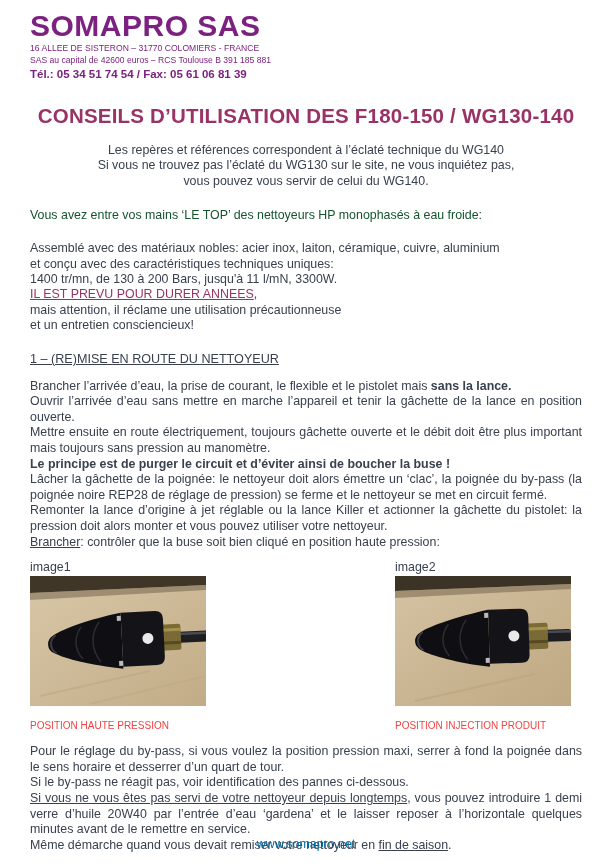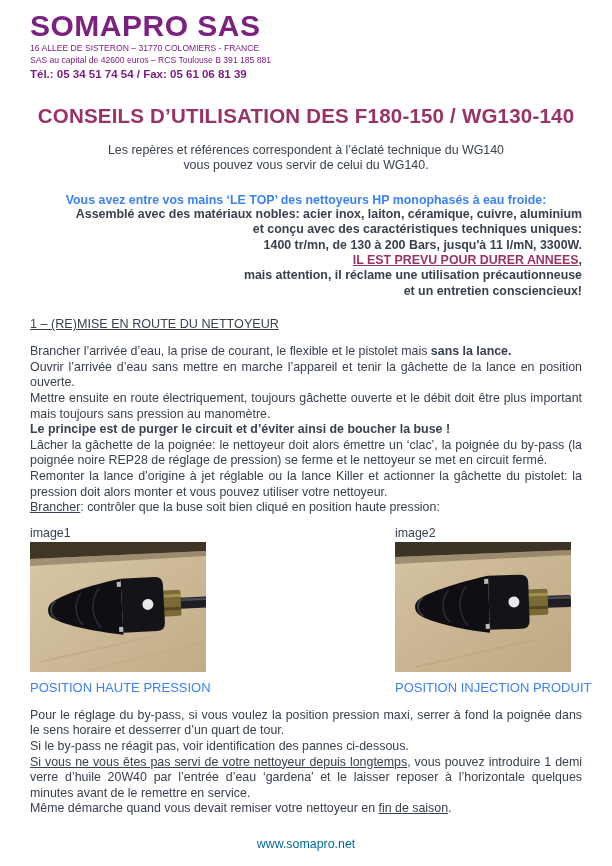--- a/index.html
+++ b/index.html
@@ -46,29 +46,30 @@
   
   .intro {
     margin-top: 15px;
     text-align: center;
     font-size: 12.4px;
     line-height: 15.4px;
     color: #39414f;
   }
   .highlight {
     margin-top: 19px;
-    text-align: center;
-    font-size: 12.4px;
-    font-weight: bold;
-    color: #3b82f6;
+    text-align: left;
+    font-size: 12.4px;
+    font-weight: normal;
+    color: #14532d;
   }
   .features {
-    text-align: right;
-    font-size: 12.4px;
-    font-weight: bold;
+    margin-top: 19px;
+    text-align: left;
+    font-size: 12.4px;
+    font-weight: normal;
     line-height: 15.4px;
     color: #39414f;
   }
   .em-durer {
     color: #993366;
     text-decoration: underline;
   }
   .section-heading {
     margin-top: 18px;
     font-size: 12.6px;
@@ -97,23 +98,23 @@
     font-size: 12.4px;
     color: #39414f;
     margin-bottom: 2px;
   }
   .photo {
     width: 176px; height: 130px;
     display: block;
     background: #cdbb9a;
   }
   .figure-caption {
-    font-size: 13px;
-    color: #3b82f6;
-    margin-top: 8px;
+    font-size: 10px;
+    color: #ef4444;
+    margin-top: 14px;
     white-space: nowrap;
   }
   .footer {
     position: absolute;
     left: 0; right: 0;
     bottom: 14px;
     text-align: center;
   }
   .footer a {
     color: #0369a1;
@@ -130,20 +131,21 @@
     <div class="company">SOMAPRO SAS</div>
     <div class="addr">16 ALLEE DE SISTERON – 31770 COLOMIERS - FRANCE</div>
     <div class="addr">SAS au capital de 42600 euros – RCS Toulouse B 391 185 881</div>
     <div class="telfax">Tél.: 05 34 51 74 54 / Fax: 05 61 06 81 39</div>
   </div>
 
   <div class="doc-title">CONSEILS D’UTILISATION DES F180-150 / WG130-140</div>
 
   <div class="intro">
     <div>Les repères et références correspondent à l’éclaté technique du WG140</div>
+    <div>Si vous ne trouvez pas l’éclaté du WG130 sur le site, ne vous inquiétez pas,</div>
     <div>vous pouvez vous servir de celui du WG140.</div>
   </div>
 
   <div class="highlight">Vous avez entre vos mains ‘LE TOP’ des nettoyeurs HP monophasés à eau froide:</div>
 
   <div class="features">
     <div>Assemblé avec des matériaux nobles: acier inox, laiton, céramique, cuivre, aluminium</div>
     <div>et conçu avec des caractéristiques techniques uniques:</div>
     <div>1400 tr/mn, de 130 à 200 Bars, jusqu'à 11 l/mN, 3300W.</div>
     <div><span class="em-durer">IL EST PREVU POUR DURER ANNEES</span><span>,</span></div>

